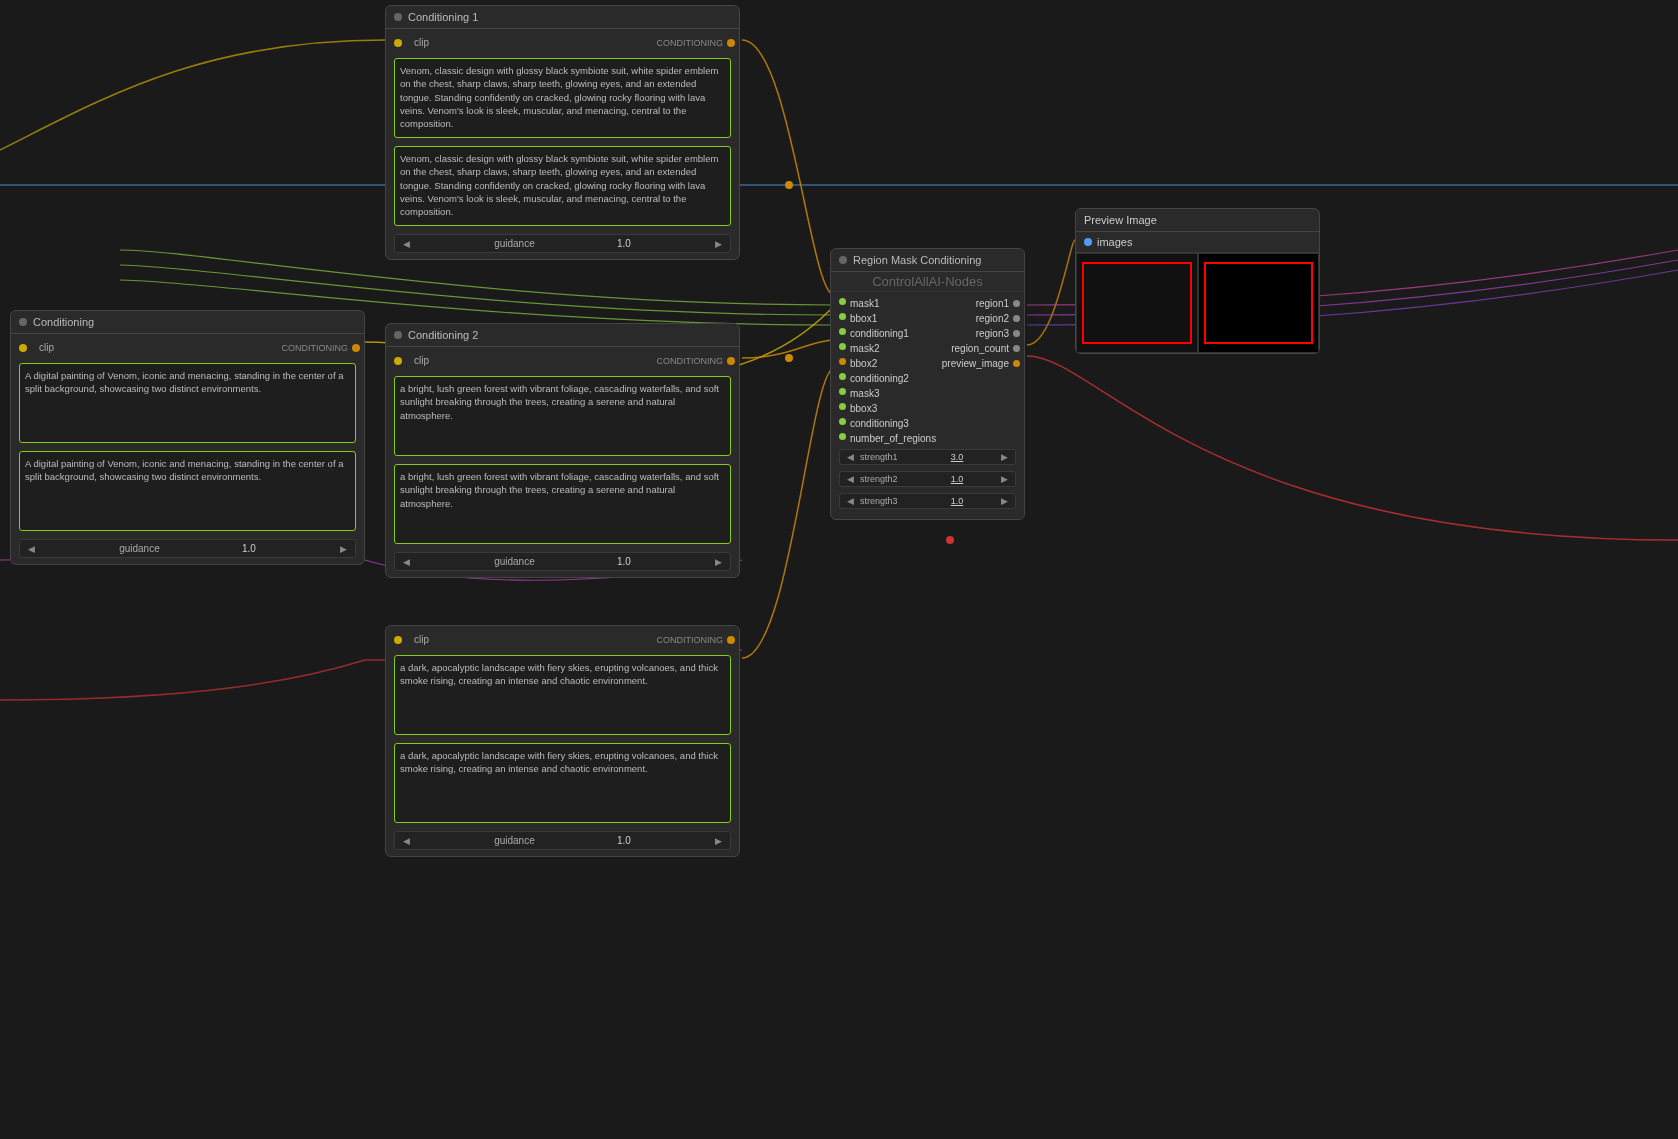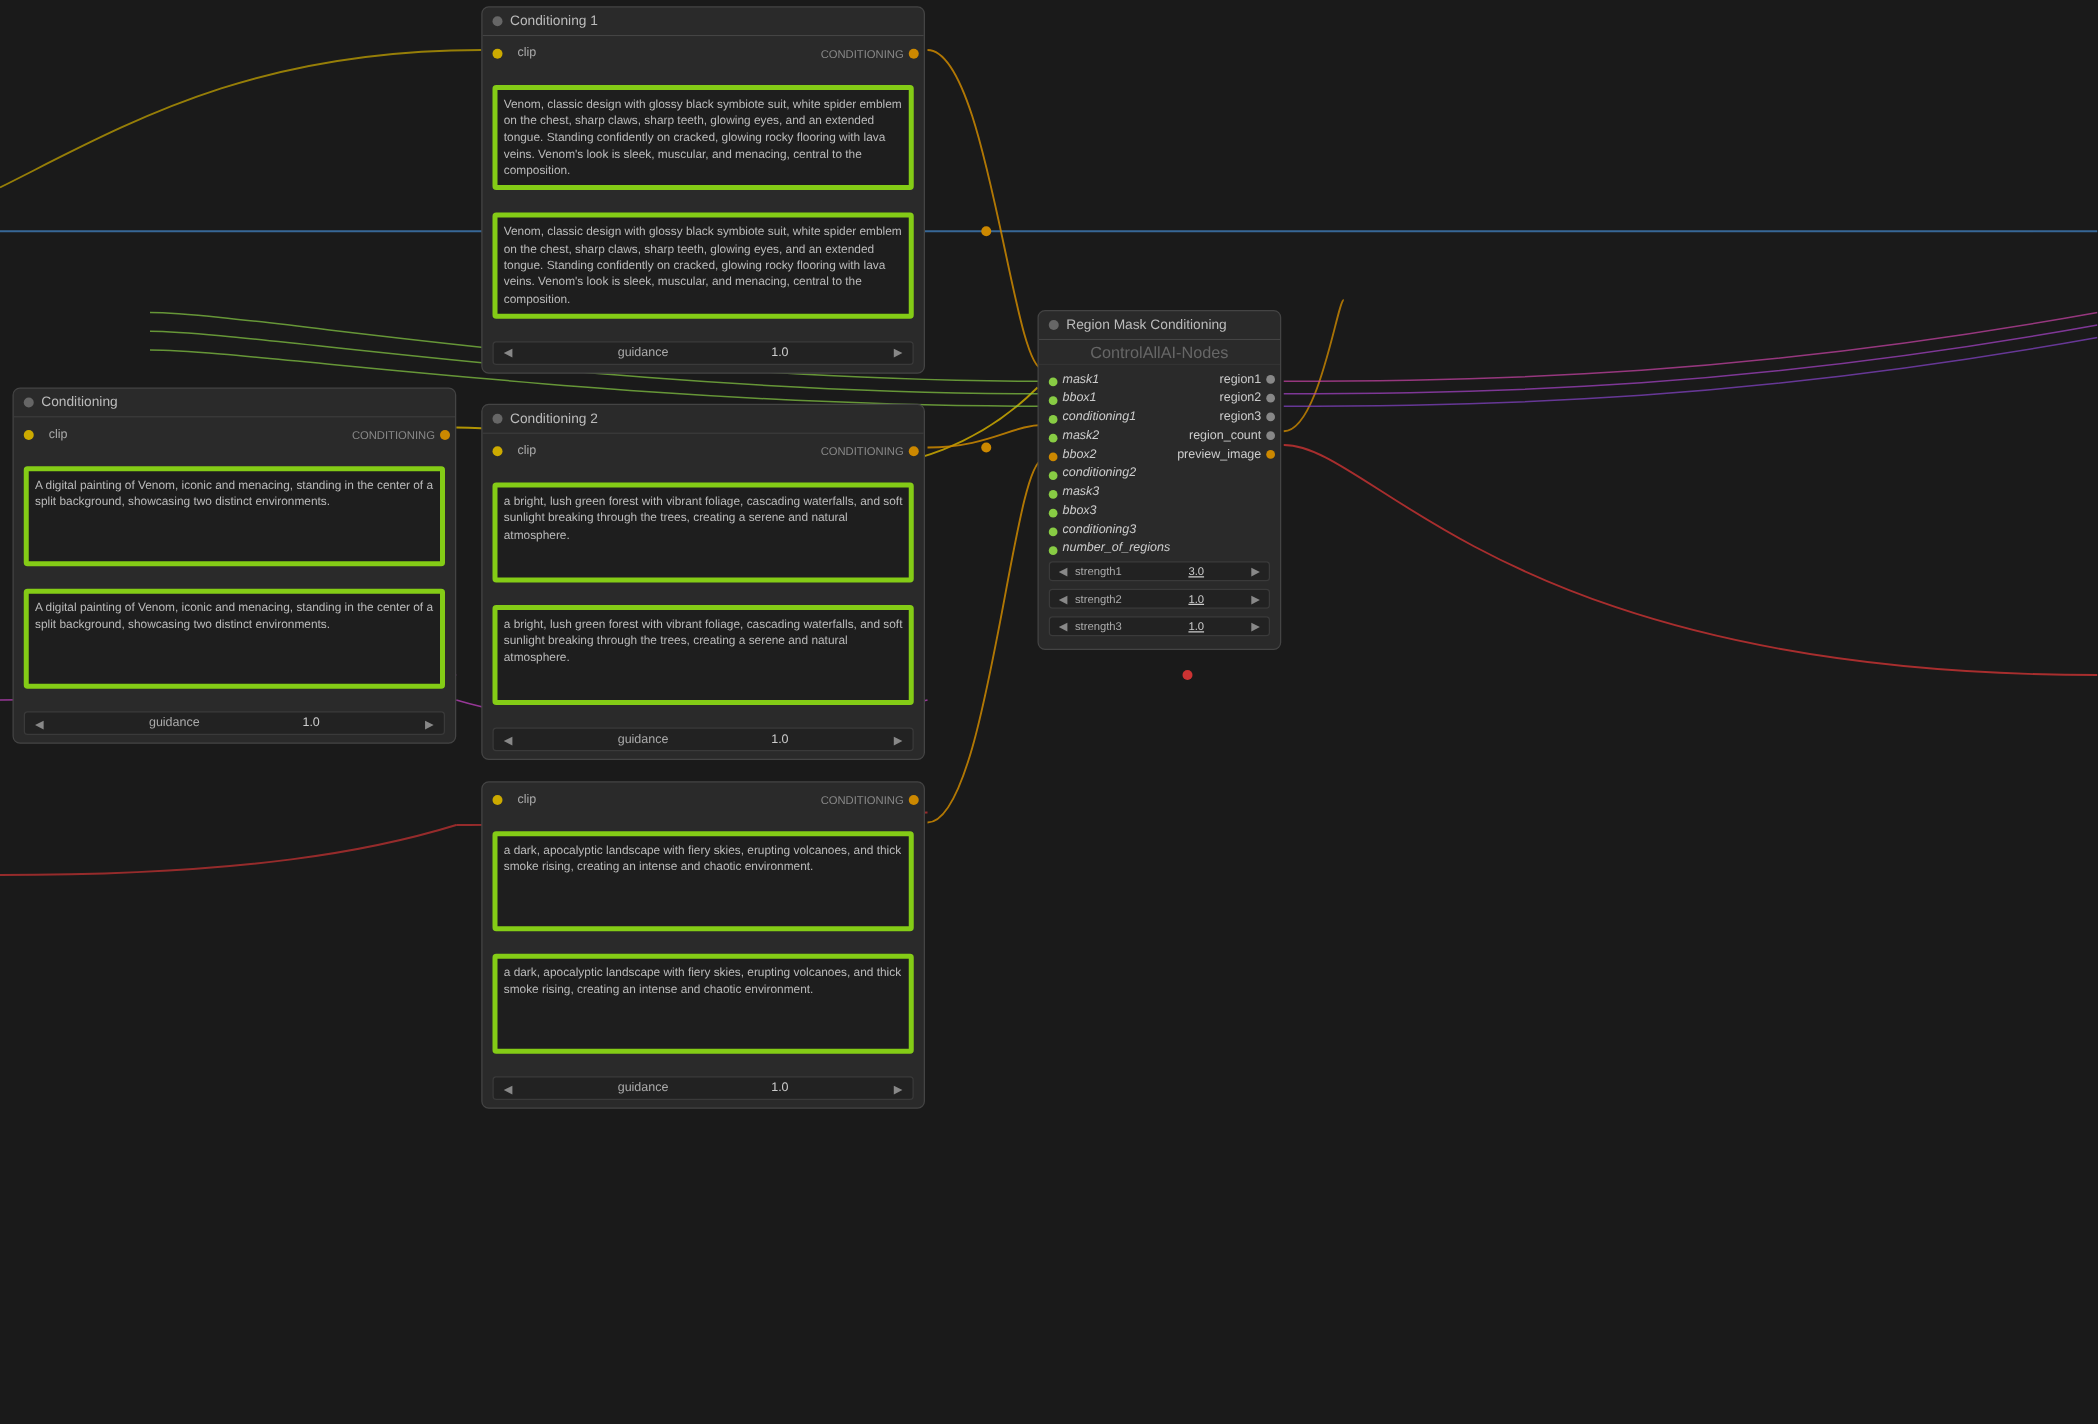--- a/index.html
+++ b/index.html
@@ -71,27 +71,27 @@
       width: 8px; height: 8px;
       border-radius: 50%;
       flex-shrink: 0;
     }
     .port-label {
       font-size: 10px;
       color: #aaa;
     }
     .text-area-box {
       background: #1e1e1e;
-      border: 4px solid #84cc16;
+      border: 1px solid #84cc16;
       border-radius: 3px;
       padding: 5px;
       font-size: 9.5px;
       color: #bbb;
       line-height: 1.4;
-      margin: 18px 0;
+      margin: 8px 0;
       min-height: 80px;
     }
     .guidance-row {
       display: flex;
       align-items: center;
       justify-content: space-between;
       background: #222;
       border: 1px solid #3a3a3a;
       border-radius: 3px;
       padding: 3px 6px;
@@ -115,23 +115,22 @@
     }
     .rmc-row {
       display: flex;
       justify-content: space-between;
       align-items: center;
       padding: 2px 8px;
       font-size: 10px;
     }
     .rmc-left {
       display: flex;
-      align-items: flex-end;
+      align-items: flex-start;
       gap: 4px;
-      font-style: italic;
     }
     .rmc-right {
       display: flex;
       align-items: center;
       gap: 4px;
       justify-content: flex-end;
     }
     .strength-slider {
       display: flex;
       align-items: center;
@@ -490,14 +489,32 @@
         <div class="strength-slider">
           <button class="arrow-btn">◀</button>
           <span class="strength-label">strength3</span>
           <span class="strength-val">1.0</span>
           <button class="arrow-btn">▶</button>
         </div>
       </div>
     </div>
   </div>
 
+  <div class="preview-node">
+    <div class="preview-header">
+      <div class="dot"></div>
+      <span>Preview Image</span>
+    </div>
+    <div class="preview-images-row">
+      <div class="blue-dot"></div>
+      <span>images</span>
+    </div>
+    <div class="preview-canvas">
+      <div class="preview-left">
+        <div class="red-rect"></div>
+      </div>
+      <div class="preview-right">
+        <div class="red-rect"></div>
+      </div>
+    </div>
+  </div>
 
 </div>
 
 </body></html>

